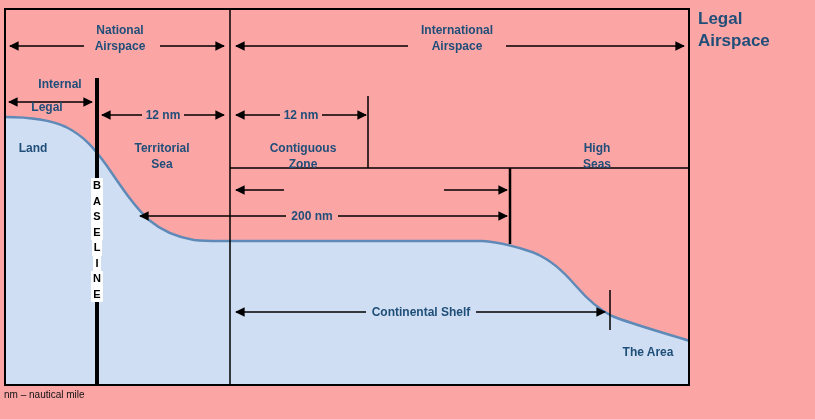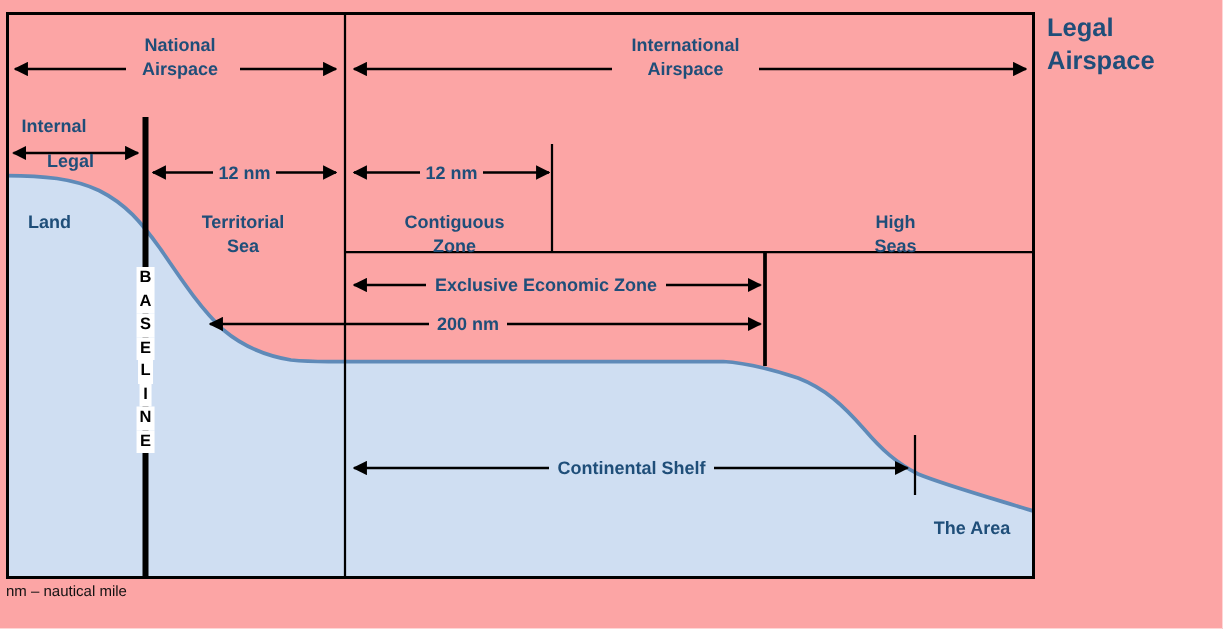--- a/index.html
+++ b/index.html
@@ -85,32 +85,31 @@
     <line class="arrow" x1="334" y1="208" x2="503" y2="208" marker-end="url(#aR)"></line>
 
     <line class="arrow" x1="232" y1="304" x2="362" y2="304" marker-start="url(#aL)"></line>
     <line class="arrow" x1="472" y1="304" x2="601" y2="304" marker-end="url(#aR)"></line>
   </svg>
 
   <div class="lbl" style="left:120px; top:38px;">National
 Airspace</div>
   <div class="lbl" style="left:457px; top:38px;">International
 Airspace</div>
-  <div class="lbl" style="left:36px;  top:84px;text-align:right;">Internal</div>
+  <div class="lbl" style="left:60px;  top:84px;text-align:right;">Internal</div>
   <div class="lbl" style="left:47px;  top:107px;">Legal</div>
   <div class="lbl" style="left:163px; top:115px;">12 nm</div>
   <div class="lbl" style="left:301px; top:115px;">12 nm</div>
   <div class="lbl" style="left:33px;  top:148px;">Land</div>
   <div class="lbl" style="left:303px; top:156px;">Contiguous
 Zone</div>
   <div class="lbl" style="left:162px; top:156px;">Territorial
 Sea</div>
   <div class="lbl" style="left:597px; top:156px;">High
 Seas</div>
-  <div class="lbl" style="left:364px; top:190px;">Exclusive Economic Zone</div>
   <div class="lbl" style="left:312px; top:216px;">200 nm</div>
   <div class="lbl" style="left:421px; top:312px;">Continental Shelf</div>
   <div class="lbl" style="left:648px; top:352px;">The Area</div>
 
   <div id="baseline-letters">
     <span>B</span>
     <span>A</span>
     <span>S</span>
     <span>E</span>
     <span>L</span>

